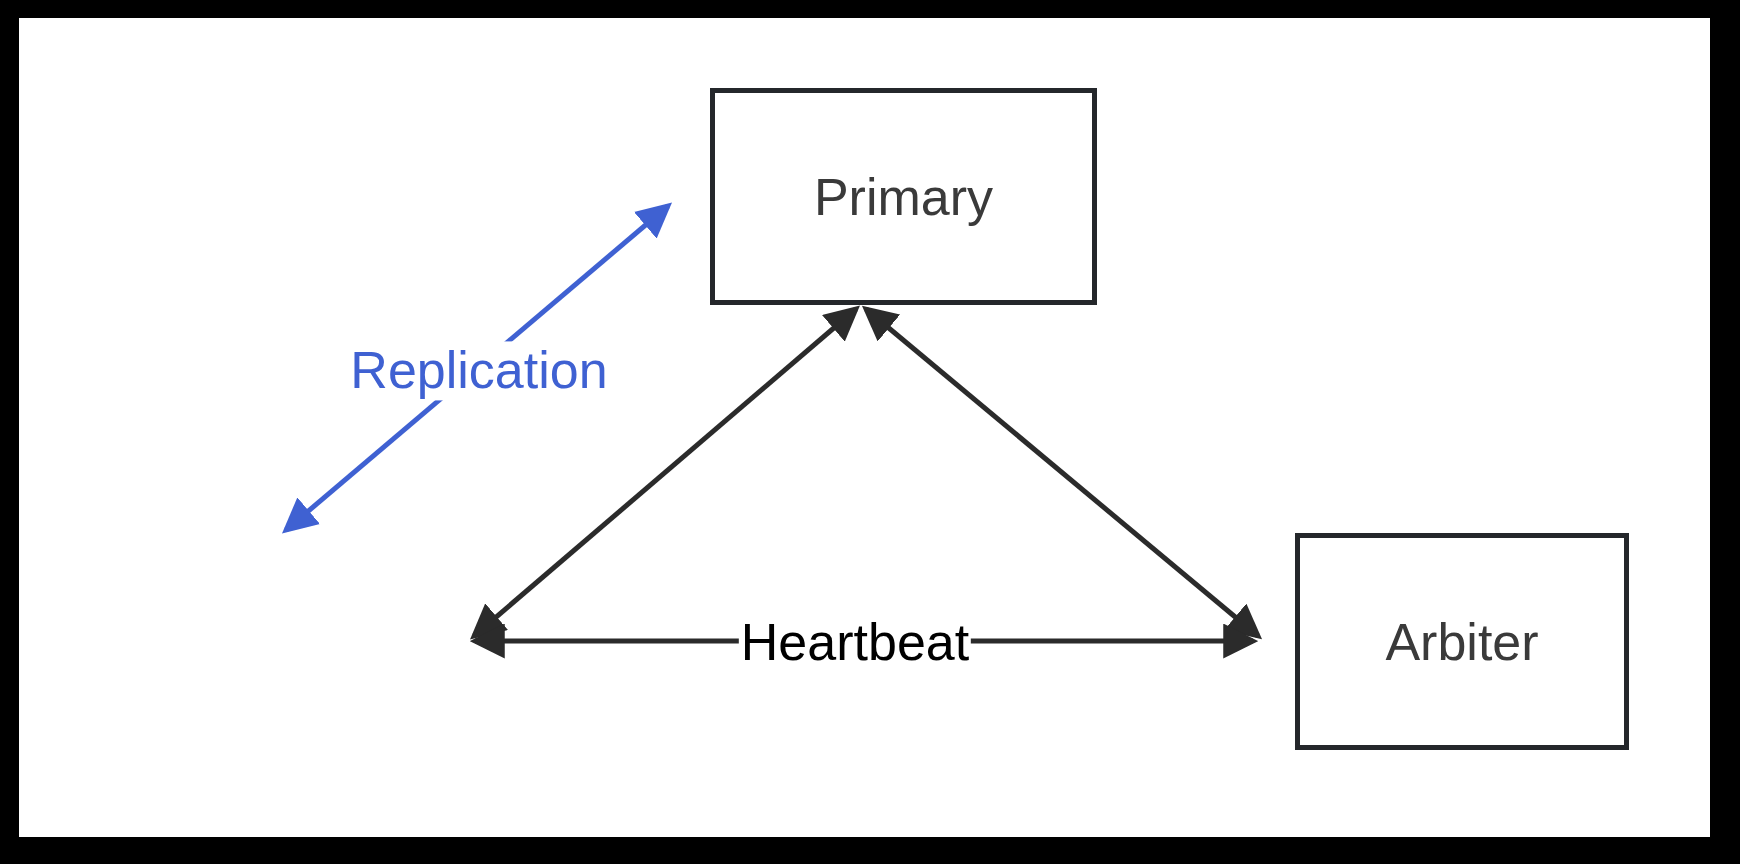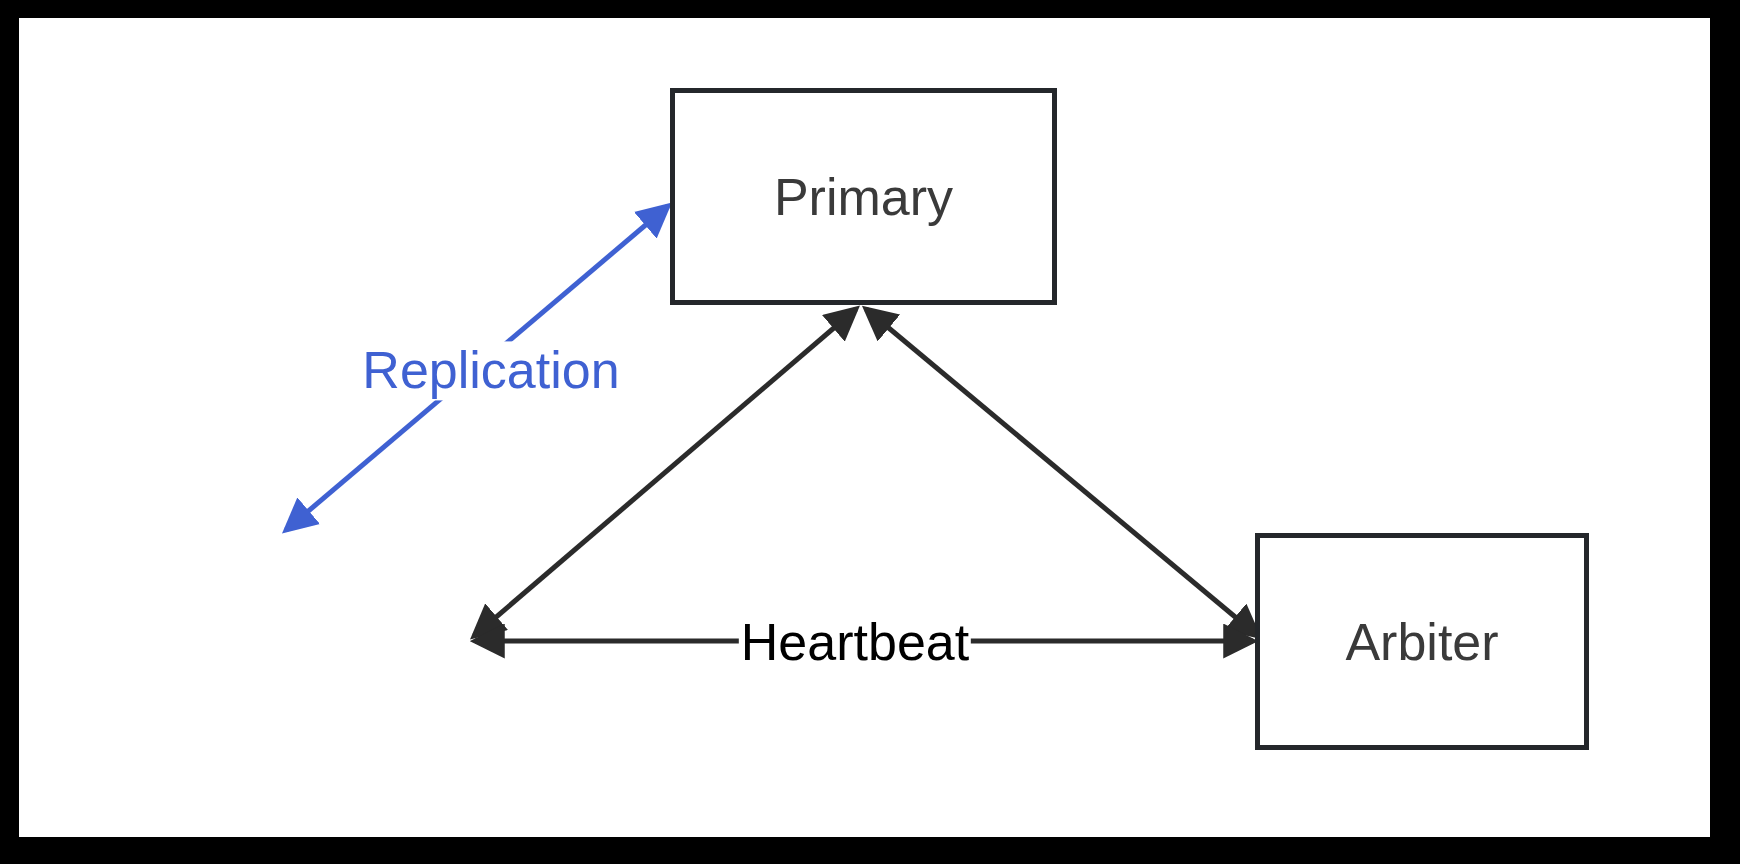--- a/index.html
+++ b/index.html
@@ -31,20 +31,21 @@
     display: block;
   }
   .node {
     position: absolute;
     box-sizing: border-box;
     border: 5px solid #24272b;
     background: #ffffff;
     display: flex;
     align-items: center;
     justify-content: center;
+    margin-left: 40px;
   }
   .node-label {
     font-size: 52px;
     color: #3a3a3a;
     line-height: 1;
     white-space: nowrap;
   }
   .node-primary   { left: 670px;  top: 88px;  width: 387px; height: 217px; }
   .node-secondary { left: 87px;   top: 533px; width: 383px; height: 217px; }
   .node-arbiter   { left: 1255px; top: 533px; width: 334px; height: 217px; }
@@ -53,21 +54,20 @@
     transform: translate(-50%, -50%);
     font-size: 52px;
     line-height: 1.1;
     background: #ffffff;
     white-space: nowrap;
     padding: 1px 5px;
   }
   .edge-label-replication {
     left: 479px; top: 371px;
     color: #3f61d2;
-    margin-left: 12px;
   }
   .edge-label-heartbeat {
     left: 855px; top: 643px;
     color: #000000;
     padding: 1px 2px;
   }
 </style>
 </head>
 <body>
 

